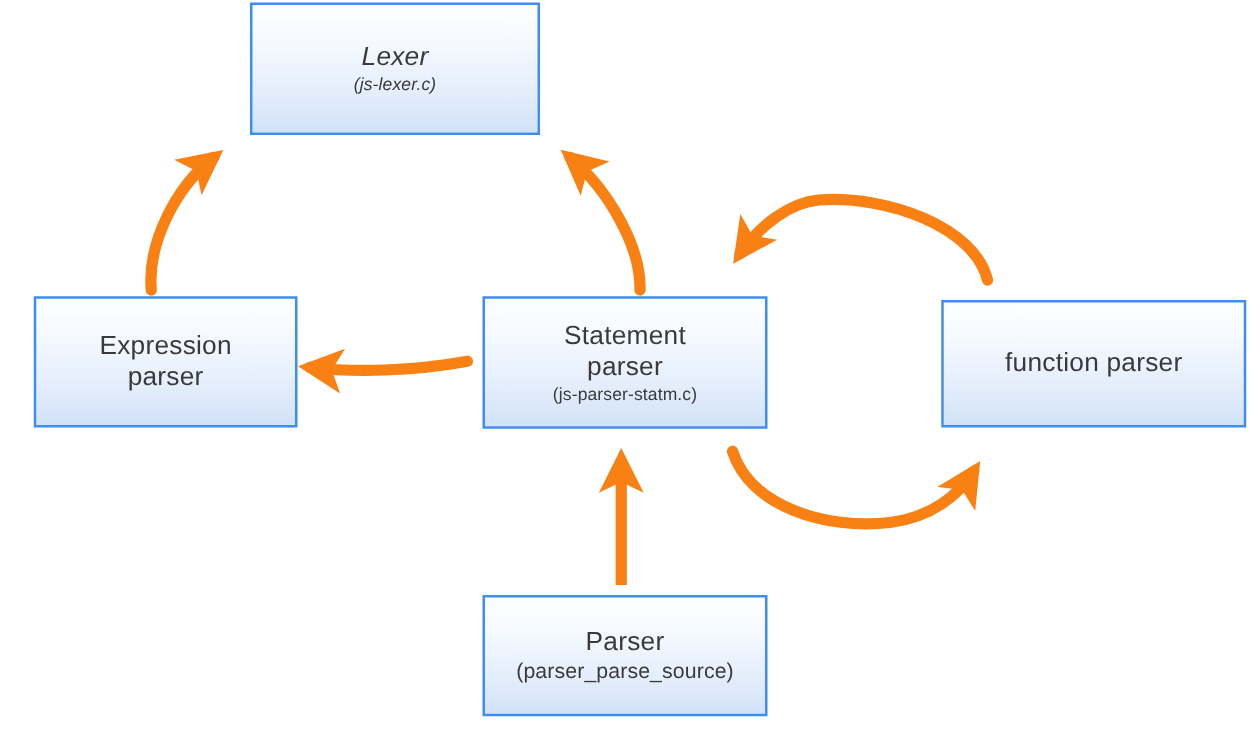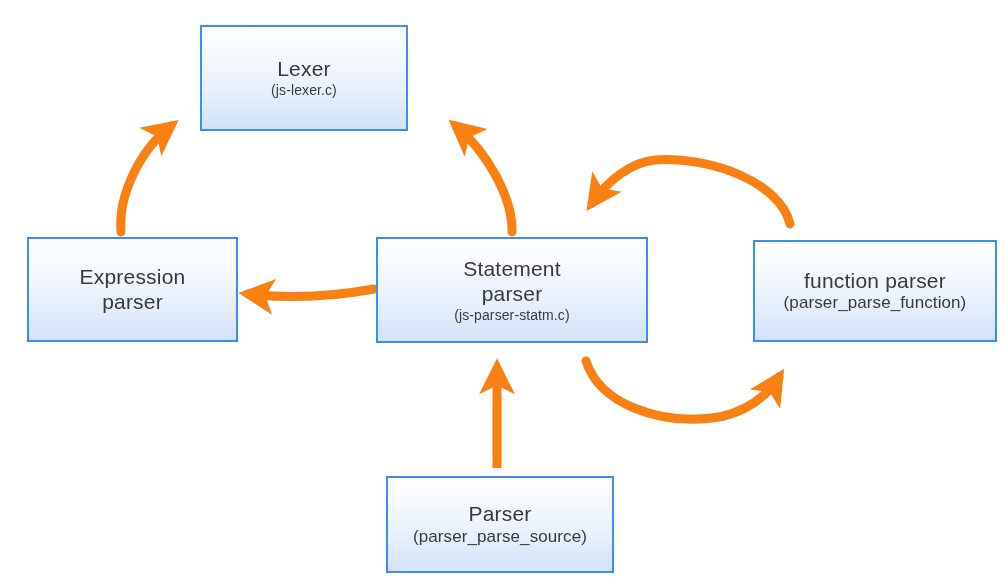--- a/index.html
+++ b/index.html
@@ -44,23 +44,23 @@
     white-space: nowrap;
   }
   .node-sub {
     font-size: 14px;
     letter-spacing: 0.1px;
     white-space: nowrap;
   }
   .node-sub.small { font-size: 17px; }
 
   
-  #node-lexer       { left: 200px; top: 25px;   width: 208px; height: 106px; }
+  #node-lexer       { left: 200px; top: 2px;   width: 232px; height: 106px; font-style: italic; }
   #node-expression  { left: 11px;  top: 237px; width: 211px; height: 105px; margin-left: 16px; }
-  #node-statement   { left: 376px; top: 237px; width: 272px; height: 106px; }
+  #node-statement   { left: 386px; top: 237px; width: 228px; height: 106px; }
   #node-function    { left: 753px; top: 240px; width: 244px; height: 102px; text-align: right; }
   #node-parser      { left: 386px; top: 476px; width: 228px; height: 97px; }
 </style>
 </head>
 <body>
 
 <div id="diagram-canvas">
 
   <svg id="arrow-layer" viewBox="0 0 1005 584" width="1005" height="584" xmlns="http://www.w3.org/2000/svg">
     <defs>
@@ -93,21 +93,20 @@
   </div>
 
   <div class="node-box" id="node-statement">
     <div class="node-title">Statement</div>
     <div class="node-title">parser</div>
     <div class="node-sub">(js-parser-statm.c)</div>
   </div>
 
   <div class="node-box" id="node-function">
     <div class="node-title">function parser</div>
-    <div class="node-sub small">(parser_parse_function)</div>
   </div>
 
   <div class="node-box" id="node-parser">
     <div class="node-title">Parser</div>
     <div class="node-sub small">(parser_parse_source)</div>
   </div>
 
 </div>
 
 </body></html>

